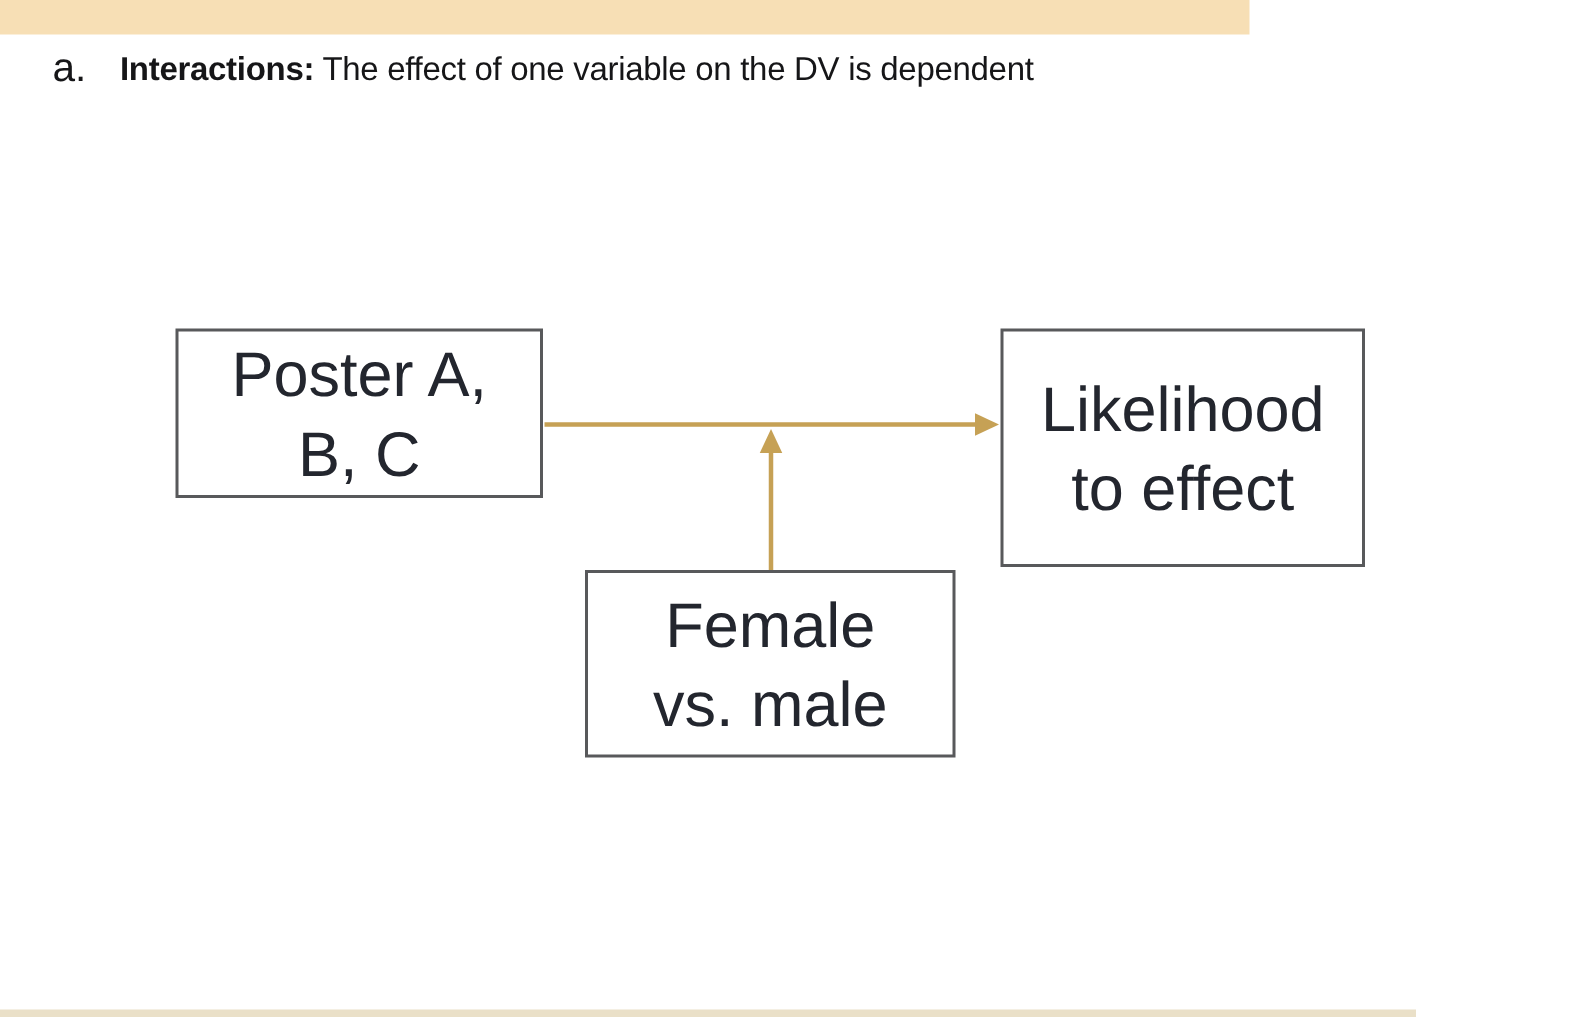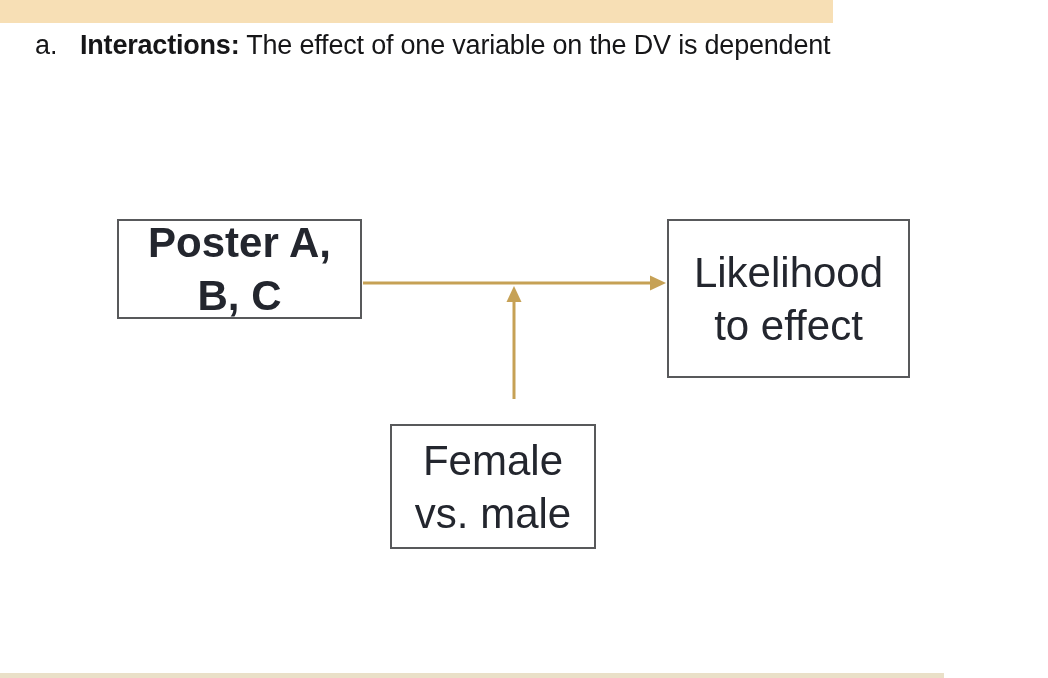--- a/index.html
+++ b/index.html
@@ -33,21 +33,21 @@
     position: absolute;
     left: 35px; top: 22px;
     font-size: 27px;
     line-height: 47.5px;
     color: #161618;
   }
   .para-lines {
     position: absolute;
     left: 80px; top: 22px;
     width: 900px;
-    font-size: 27px;
+    font-size: 22px;
     line-height: 47.5px;
     color: #161618;
     letter-spacing: -0.2px;
   }
   .para-line { white-space: pre; }
   .para-line .lead { font-weight: bold; }
 
   
   .dbox {
     position: absolute;
@@ -56,23 +56,23 @@
     background: #ffffff;
     display: flex;
     flex-direction: column;
     justify-content: center;
     align-items: center;
     text-align: center;
     font-size: 42px;
     line-height: 53px;
     color: #23262e;
   }
-  .dbox-poster     { left: 117px; top: 219px; width: 245px; height: 100px; font-weight: bold; }
+  .dbox-poster     { left: 117px; top: 219px; width: 245px; height: 113px; }
   .dbox-outcome    { left: 667px; top: 219px; width: 243px; height: 159px; }
-  .dbox-moderator  { left: 390px; top: 424px; width: 206px; height: 125px; }
+  .dbox-moderator  { left: 390px; top: 380px; width: 247px; height: 125px; }
 
   
   .connectors {
     position: absolute;
     left: 0; top: 0;
     pointer-events: none;
   }
 </style>
 </head>
 <body>

